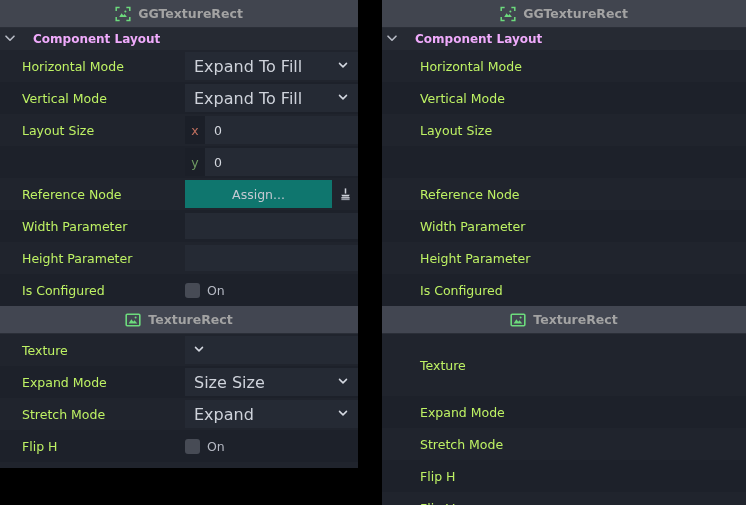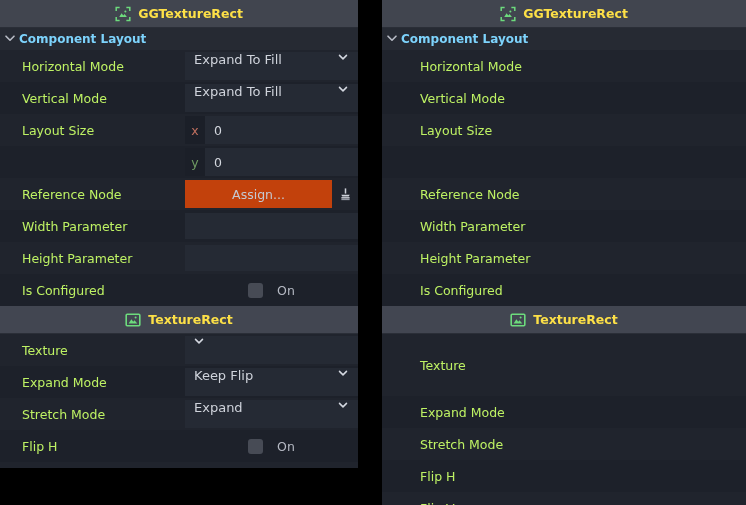--- a/index.html
+++ b/index.html
@@ -19,37 +19,37 @@
   }
   #panel-left  { left:0px;   width:358px; height:468px; }
   #panel-right { left:382px; width:364px; height:505px; }
 
   
   .sect-header {
     height:28px;
     background:#41454f;
     display:flex; align-items:center; justify-content:center;
     gap:7px;
-    color:#fde047;
+    color:#a3a3a3;
     font-size:12.5px;
     font-weight:bold;
     border-bottom:1px solid #2a2e37;
   }
   .sect-header.sub { background:#424651; }
 
   
   .cat-row {
     height:22px;
     display:flex; align-items:center;
     padding-left:4px;
     background:#262a33;
-    color:#7dd3fc;
+    color:#f0abfc;
     font-size:12px;
     font-weight:bold;
-    gap:3px;
+    gap:17px;
   }
 
   
   .prow {
     display:flex;
     align-items:center;
     height:32px;
     position:relative;
   }
   .prow.alt { background:#1d212a; }
@@ -69,23 +69,23 @@
   }
   #panel-right .plabel { padding-left:38px; }
   #panel-right .pctl { left:550px; }
 
   
   .dropdown {
     flex:1 1 auto;
     height:28px;
     background:#252a34;
     display:flex;
-    align-items:flex-start;
+    align-items:center;
     color:#cfd3db;
-    font-size:13px;
+    font-size:16px;
     padding:0 8px 0 9px;
     position:relative;
   }
   .dropdown .val { flex:1 1 auto; }
   .chev {
     width:12px; height:12px;
     flex:0 0 auto;
     display:inline-block;
   }
   .chev svg { display:block; }
@@ -116,33 +116,33 @@
     padding-left:9px;
     color:#d3d7de;
     font-size:12.5px;
   }
 
   
   .assignwrap { flex:1 1 auto; display:flex; align-items:center; height:28px; }
   .assign-btn {
     flex:1 1 auto;
     height:28px;
-    background:#c2410c;
+    background:#0f766e;
     color:#c5c9d2;
     font-size:12.5px;
     display:flex; align-items:center; justify-content:center;
   }
   .pick-btn {
     width:26px; height:28px;
     display:flex; align-items:center; justify-content:center;
     flex:0 0 auto;
   }
 
   
-  .cbrow { display:flex; align-items:center; gap:14px; flex:1 1 auto;justify-content:center; }
+  .cbrow { display:flex; align-items:center; gap:7px; flex:1 1 auto; }
   .cbox {
     width:15px; height:15px;
     border-radius:3px;
     background:#474b55;
     flex:0 0 auto;
     display:flex;align-items:center;justify-content:center;
   }
   .cblabel { font-size:12.5px; color:#b6bac4; }
 
   
@@ -278,21 +278,21 @@
                 <path d="M1.5 3.4 L5 6.9 L8.5 3.4" fill="none" stroke="#d4d8e0" stroke-width="1.5" stroke-linecap="round" stroke-linejoin="round"></path>
               </svg>
             </span>
           </div>
         </div>
       </div>
       <div class="prow alt">
         <div class="plabel">Expand Mode</div>
         <div class="pctl">
           <div class="dropdown">
-            <span class="val">Keep Flip</span>
+            <span class="val">Size Size</span>
             <span class="chev">
               <svg viewBox="0 0 10 10" width="10" height="10">
                 <path d="M1.5 3.4 L5 6.9 L8.5 3.4" fill="none" stroke="#d4d8e0" stroke-width="1.5" stroke-linecap="round" stroke-linejoin="round"></path>
               </svg>
             </span>
           </div>
         </div>
       </div>
       <div class="prow">
         <div class="plabel">Stretch Mode</div>

